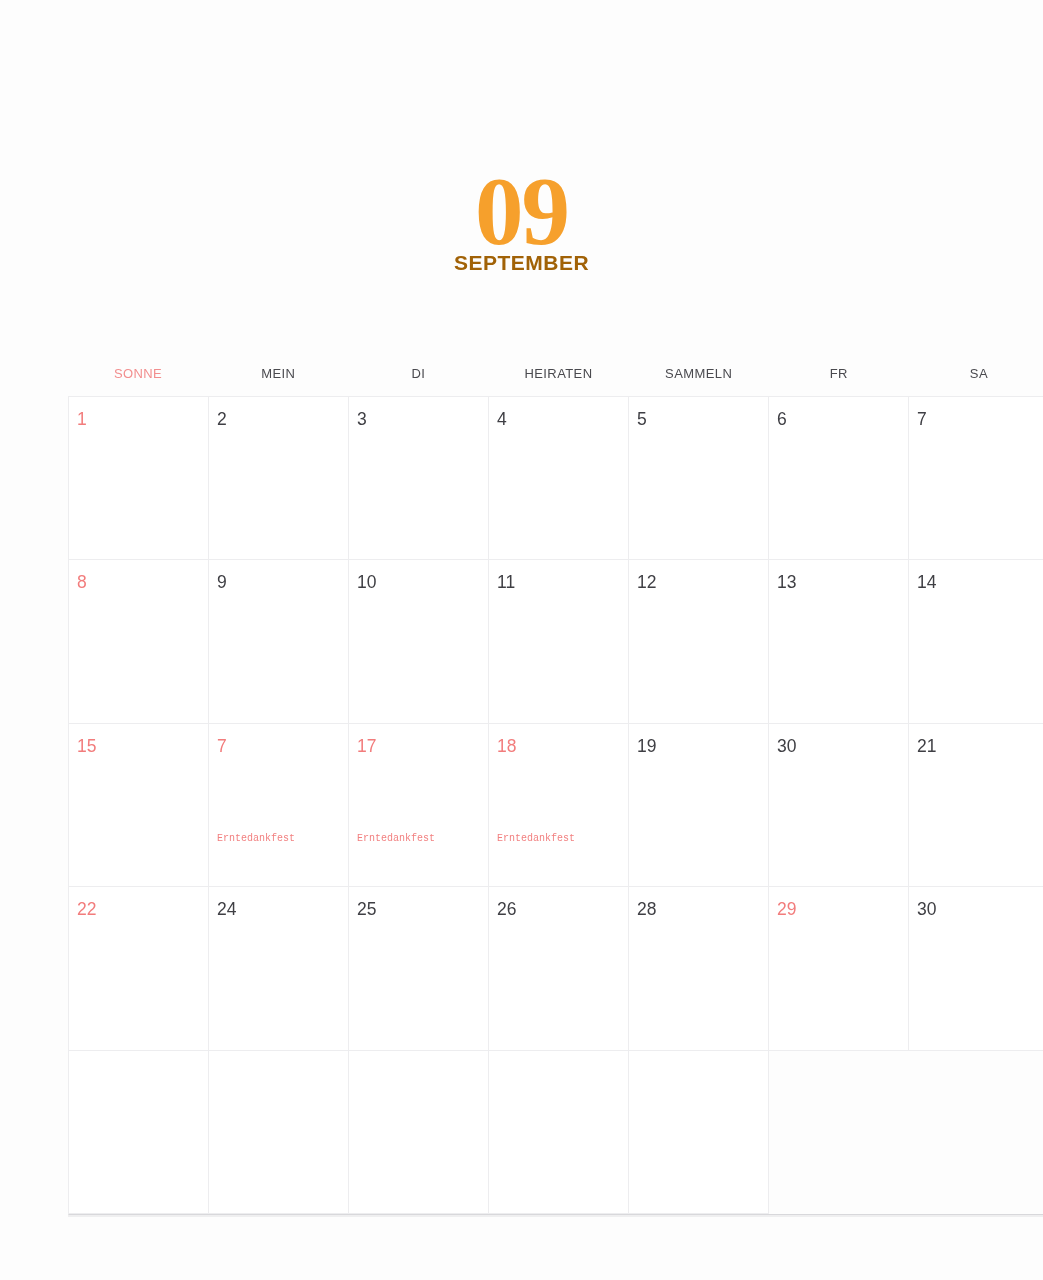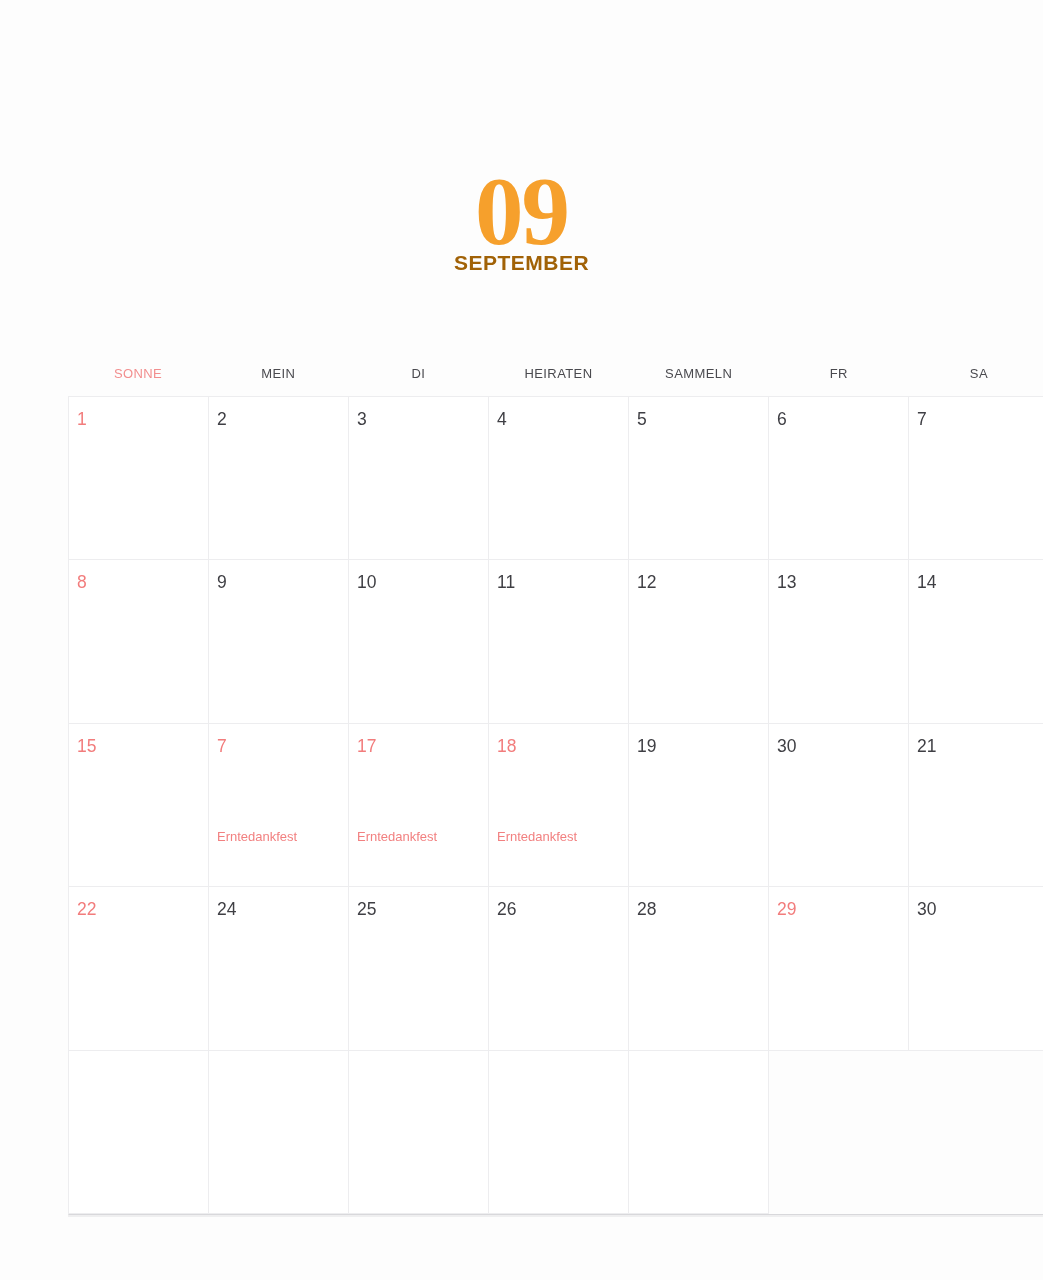--- a/index.html
+++ b/index.html
@@ -80,23 +80,24 @@
     font-size: 17.5px;
     color: #3f3f44;
   }
   .cell.red .date {
     color: #F27C7C;
   }
   .cell .event {
     position: absolute;
     left: 8px;
     bottom: 42px;
-    font-size: 13px;
+    font-size: 10px;
     color: #F28080;
     white-space: nowrap;
+    font-family: Liberation Mono, monospace;
   }
 </style>
 </head>
 <body>
 
 <div class="month-number">09</div>
 <div class="month-name">SEPTEMBER</div>
 
 <div class="calendar">
   <div class="weekday-row">

